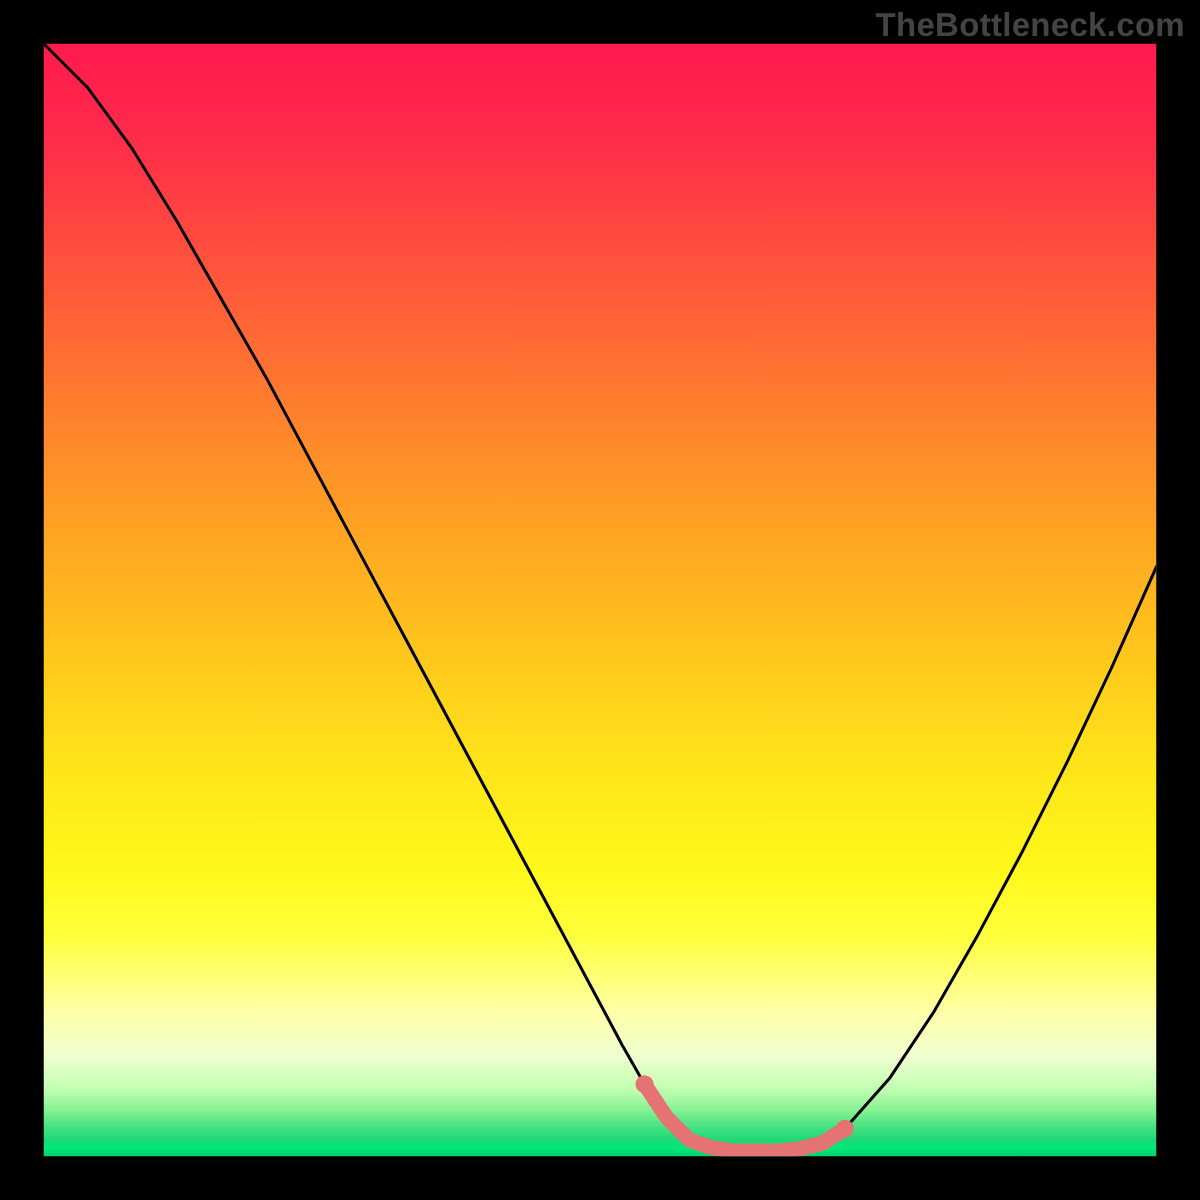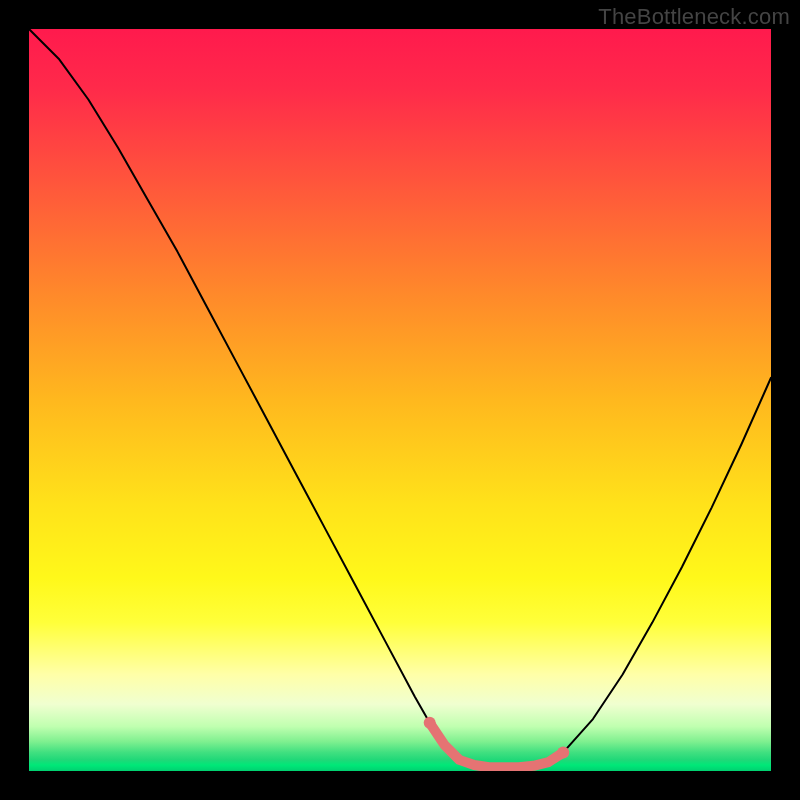--- a/index.html
+++ b/index.html
@@ -52,21 +52,21 @@
       #00e878 99.2%,
       #00d070 100%
     );
   }
   .watermark {
     position: absolute;
     top: 4px;
     right: 10px;
     color: #444;
     font-size: 22px;
-    font-weight: 400;
+    font-weight: 700;
     letter-spacing: 0.2px;
     pointer-events: none;
   }
   svg.curve {
     position: absolute;
     left: 0;
     top: 0;
     width: 742px;
     height: 742px;
   }

